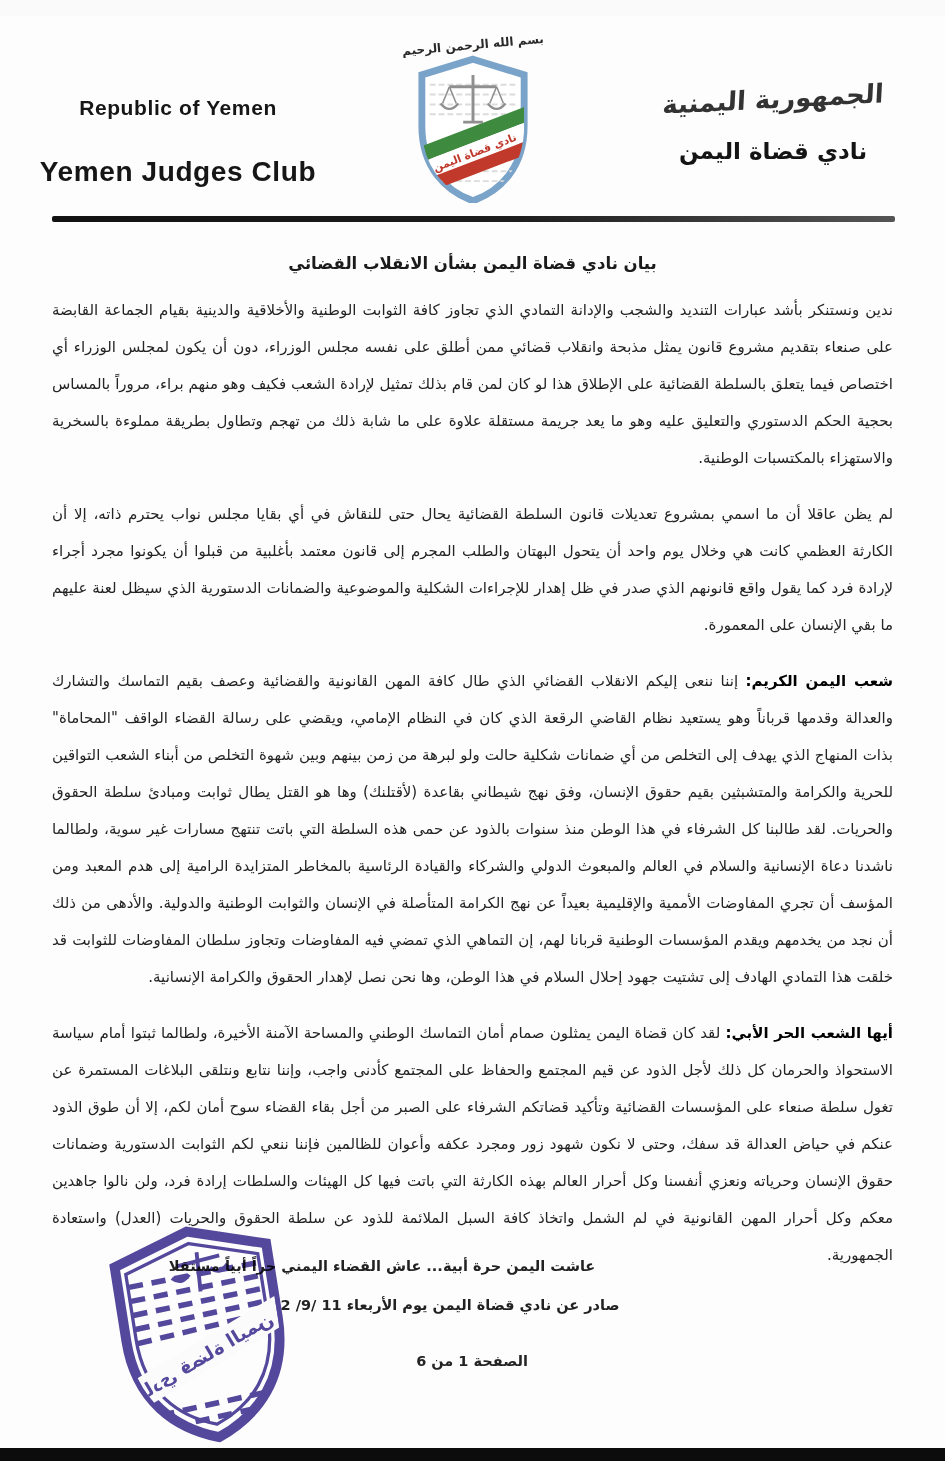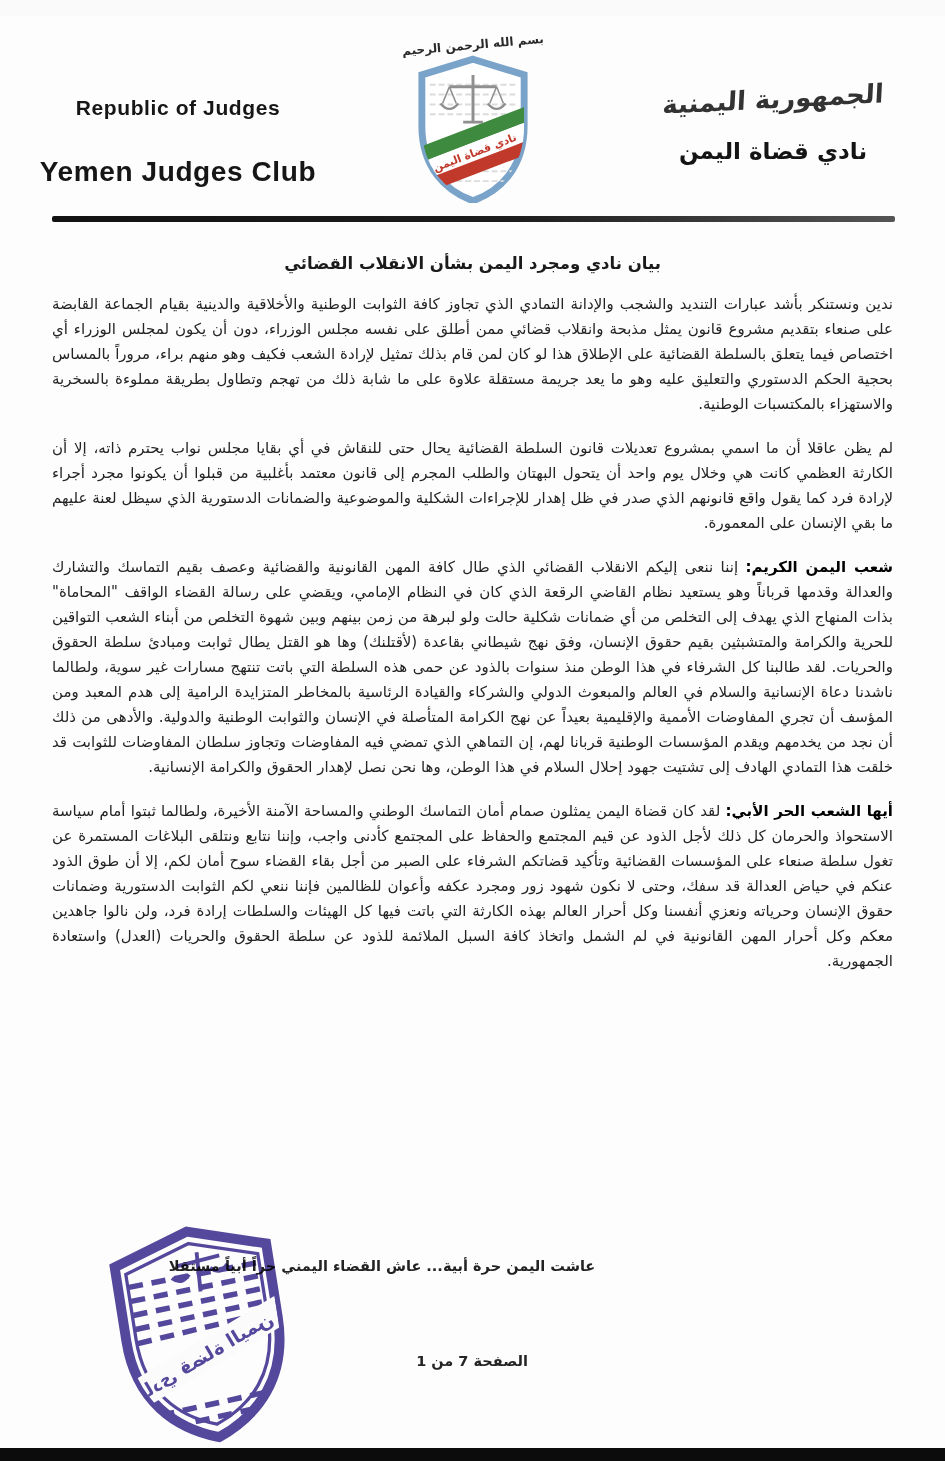--- a/index.html
+++ b/index.html
@@ -20,21 +20,21 @@
              font-family:"DejaVu Sans",sans-serif;color:#262626;}
   .country{font-size:26px;font-weight:bold;transform:rotate(-3deg) skewX(-6deg);color:#333;}
   .org{font-size:23px;font-weight:bold;margin-top:24px;color:#141414;}
   .rule{position:absolute;left:52px;right:50px;top:216px;height:6px;
         background:linear-gradient(to right,#121212 0%,#1d1d1d 55%,#555 100%);border-radius:2px;}
 
   
   .doc{position:absolute;top:240px;left:52px;width:841px;direction:rtl;
        font-family:"DejaVu Sans",sans-serif;color:#242424;}
   .title{text-align:center;font-size:16.5px;font-weight:bold;margin:14px 0 0;color:#1b1b1b;}
-  .para{font-size:15px;line-height:25px;text-align:justify;margin:19px 0 0;}
+  .para{font-size:15px;line-height:37px;text-align:justify;margin:19px 0 0;}
   .para .lead{font-weight:bold;color:#000000;}
 
   
   .slogan{position:absolute;top:1258px;left:52px;width:660px;text-align:center;direction:rtl;
           font-family:"DejaVu Sans",sans-serif;font-size:14.5px;font-weight:bold;color:#222;}
   .issued{position:absolute;top:1297px;left:120px;width:660px;text-align:center;direction:rtl;
           font-family:"DejaVu Sans",sans-serif;font-size:14.5px;font-weight:bold;color:#222;}
   .pagenum{position:absolute;top:1353px;left:142px;width:660px;text-align:center;direction:rtl;
           font-family:"DejaVu Sans",sans-serif;font-size:14.5px;font-weight:bold;color:#242424;}
 
@@ -49,21 +49,21 @@
 </style>
 </head>
 <body>
 
 <div class="page">
 
   <div class="scan-top"></div>
 
   <div class="hdr">
     <div class="hdr-left">
-      <div class="l1">Republic of Judges</div>
+      <div class="l1">Republic of Yemen</div>
       <div class="l2">Yemen Judges Club</div>
     </div>
 
     <div class="hdr-center">
       <div class="basmala">بسم الله الرحمن الرحيم</div>
       <svg class="emblem" viewBox="0 0 120 150">
         <defs>
           <clipPath id="sc">
               <path d="M60 4 L112 20 V72 C112 114 88 138 60 148 C32 138 8 114 8 72 V20 Z"></path>
             </clipPath>
@@ -101,41 +101,42 @@
 
     <div class="hdr-right">
       <div class="country">الجمهورية اليمنية</div>
       <div class="org">نادي قضاة اليمن</div>
     </div>
   </div>
 
   <div class="rule"></div>
 
   <div class="doc">
-    <div class="title">بيان نادي ومجرد اليمن بشأن الانقلاب القضائي</div>
+    <div class="title">بيان نادي قضاة اليمن بشأن الانقلاب القضائي</div>
 
     <p class="para">
       <span>ندين ونستنكر بأشد عبارات التنديد والشجب والإدانة التمادي الذي تجاوز كافة الثوابت الوطنية والأخلاقية والدينية بقيام الجماعة القابضة على صنعاء بتقديم مشروع قانون يمثل مذبحة وانقلاب قضائي ممن أطلق على نفسه مجلس الوزراء، دون أن يكون لمجلس الوزراء أي اختصاص فيما يتعلق بالسلطة القضائية على الإطلاق هذا لو كان لمن قام بذلك تمثيل لإرادة الشعب فكيف وهو منهم براء، مروراً بالمساس بحجية الحكم الدستوري والتعليق عليه وهو ما يعد جريمة مستقلة علاوة على ما شابة ذلك من تهجم وتطاول بطريقة مملوءة بالسخرية والاستهزاء بالمكتسبات الوطنية.</span>
     </p>
 
     <p class="para">
       <span>لم يظن عاقلا أن ما اسمي بمشروع تعديلات قانون السلطة القضائية يحال حتى للنقاش في أي بقايا مجلس نواب يحترم ذاته، إلا أن الكارثة العظمي كانت هي وخلال يوم واحد أن يتحول البهتان والطلب المجرم إلى قانون معتمد بأغلبية من قبلوا أن يكونوا مجرد أجراء لإرادة فرد كما يقول واقع قانونهم الذي صدر في ظل إهدار للإجراءات الشكلية والموضوعية والضمانات الدستورية الذي سيظل لعنة عليهم ما بقي الإنسان على المعمورة.</span>
     </p>
 
     <p class="para">
       <span class="lead">شعب اليمن الكريم:</span><span> إننا ننعى إليكم الانقلاب القضائي الذي طال كافة المهن القانونية والقضائية وعصف بقيم التماسك والتشارك والعدالة وقدمها قرباناً وهو يستعيد نظام القاضي الرقعة الذي كان في النظام الإمامي، ويقضي على رسالة القضاء الواقف "المحاماة" بذات المنهاج الذي يهدف إلى التخلص من أي ضمانات شكلية حالت ولو لبرهة من زمن بينهم وبين شهوة التخلص من أبناء الشعب التواقين للحرية والكرامة والمتشبثين بقيم حقوق الإنسان، وفق نهج شيطاني بقاعدة (لأقتلنك) وها هو القتل يطال ثوابت ومبادئ سلطة الحقوق والحريات. لقد طالبنا كل الشرفاء في هذا الوطن منذ سنوات بالذود عن حمى هذه السلطة التي باتت تنتهج مسارات غير سوية، ولطالما ناشدنا دعاة الإنسانية والسلام في العالم والمبعوث الدولي والشركاء والقيادة الرئاسية بالمخاطر المتزايدة الرامية إلى هدم المعبد ومن المؤسف أن تجري المفاوضات الأممية والإقليمية بعيداً عن نهج الكرامة المتأصلة في الإنسان والثوابت الوطنية والدولية. والأدهى من ذلك أن نجد من يخدمهم ويقدم المؤسسات الوطنية قربانا لهم، إن التماهي الذي تمضي فيه المفاوضات وتجاوز سلطان المفاوضات للثوابت قد خلقت هذا التمادي الهادف إلى تشتيت جهود إحلال السلام في هذا الوطن، وها نحن نصل لإهدار الحقوق والكرامة الإنسانية.</span>
     </p>
 
     <p class="para">
       <span class="lead">أيها الشعب الحر الأبي:</span><span> لقد كان قضاة اليمن يمثلون صمام أمان التماسك الوطني والمساحة الآمنة الأخيرة، ولطالما ثبتوا أمام سياسة الاستحواذ والحرمان كل ذلك لأجل الذود عن قيم المجتمع والحفاظ على المجتمع كأدنى واجب، وإننا نتابع ونتلقى البلاغات المستمرة عن تغول سلطة صنعاء على المؤسسات القضائية وتأكيد قضاتكم الشرفاء على الصبر من أجل بقاء القضاء سوح أمان لكم، إلا أن طوق الذود عنكم في حياض العدالة قد سفك، وحتى لا نكون شهود زور ومجرد عكفه وأعوان للظالمين فإننا ننعي لكم الثوابت الدستورية وضمانات حقوق الإنسان وحرياته ونعزي أنفسنا وكل أحرار العالم بهذه الكارثة التي باتت فيها كل الهيئات والسلطات إرادة فرد، ولن نالوا جاهدين معكم وكل أحرار المهن القانونية في لم الشمل واتخاذ كافة السبل الملائمة للذود عن سلطة الحقوق والحريات (العدل) واستعادة الجمهورية.</span>
     </p>
   </div>
 
   <div class="slogan">عاشت اليمن حرة أبية... عاش القضاء اليمني حراً أبياً مستقلا</div>
-  <div class="pagenum">الصفحة 7 من 1</div>
+  <div class="issued">صادر عن نادي قضاة اليمن يوم الأربعاء 11 /9/ 2</div>
+  <div class="pagenum">الصفحة 1 من 6</div>
 
   <div class="stamp">
     <svg viewBox="0 0 160 210" width="332" height="230">
       <defs>
         <clipPath id="stc">
             <path d="M80 6 L150 28 V96 C150 152 118 182 80 196 C42 182 10 152 10 96 V28 Z"></path>
           </clipPath>
       </defs>
       <path d="M80 6 L150 28 V96 C150 152 118 182 80 196 C42 182 10 152 10 96 V28 Z" fill="none" stroke="#4b3e98" stroke-width="9"></path>
       <path d="M80 17 L141 36 V96 C141 146 113 172 80 184 C47 172 19 146 19 96 V36 Z" fill="none" stroke="#4b3e98" stroke-width="3"></path>

